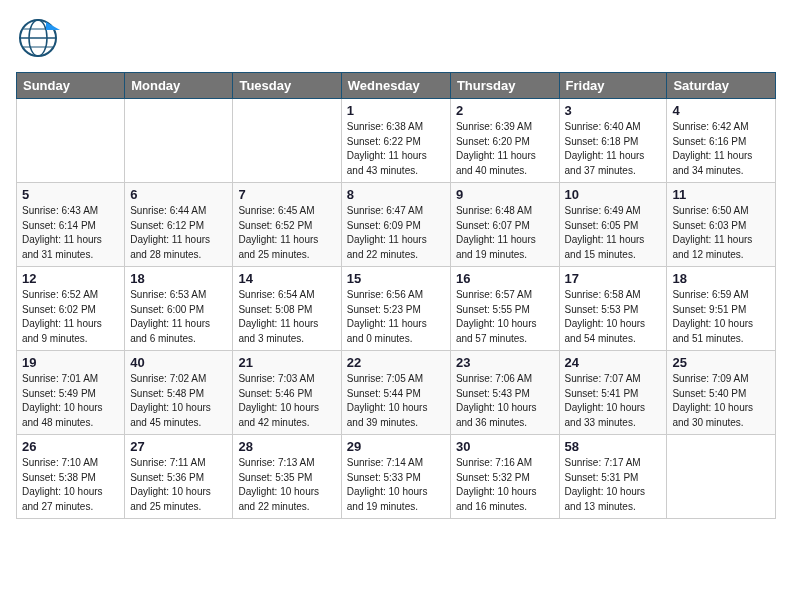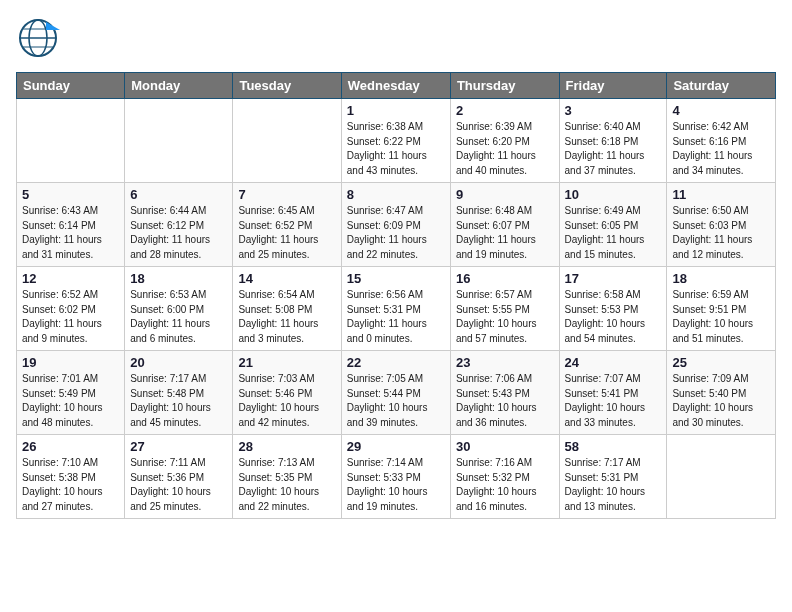--- a/index.html
+++ b/index.html
@@ -212,21 +212,21 @@
         <td>
           <div class="day-number">14</div>
           <div class="day-info">Sunrise: 6:54 AM
 Sunset: 5:08 PM
 Daylight: 11 hours
 and 3 minutes.</div>
         </td>
         <td>
           <div class="day-number">15</div>
           <div class="day-info">Sunrise: 6:56 AM
-Sunset: 5:31 PM
+Sunset: 5:23 PM
 Daylight: 11 hours
 and 0 minutes.</div>
         </td>
         <td>
           <div class="day-number">16</div>
           <div class="day-info">Sunrise: 6:57 AM
 Sunset: 5:55 PM
 Daylight: 10 hours
 and 57 minutes.</div>
         </td>
@@ -247,22 +247,22 @@
       </tr>
       <tr>
         <td>
           <div class="day-number">19</div>
           <div class="day-info">Sunrise: 7:01 AM
 Sunset: 5:49 PM
 Daylight: 10 hours
 and 48 minutes.</div>
         </td>
         <td>
-          <div class="day-number">20</div>
-          <div class="day-info">Sunrise: 7:17 AM
+          <div class="day-number">40</div>
+          <div class="day-info">Sunrise: 7:02 AM
 Sunset: 5:48 PM
 Daylight: 10 hours
 and 45 minutes.</div>
         </td>
         <td>
           <div class="day-number">21</div>
           <div class="day-info">Sunrise: 7:03 AM
 Sunset: 5:46 PM
 Daylight: 10 hours
 and 42 minutes.</div>

